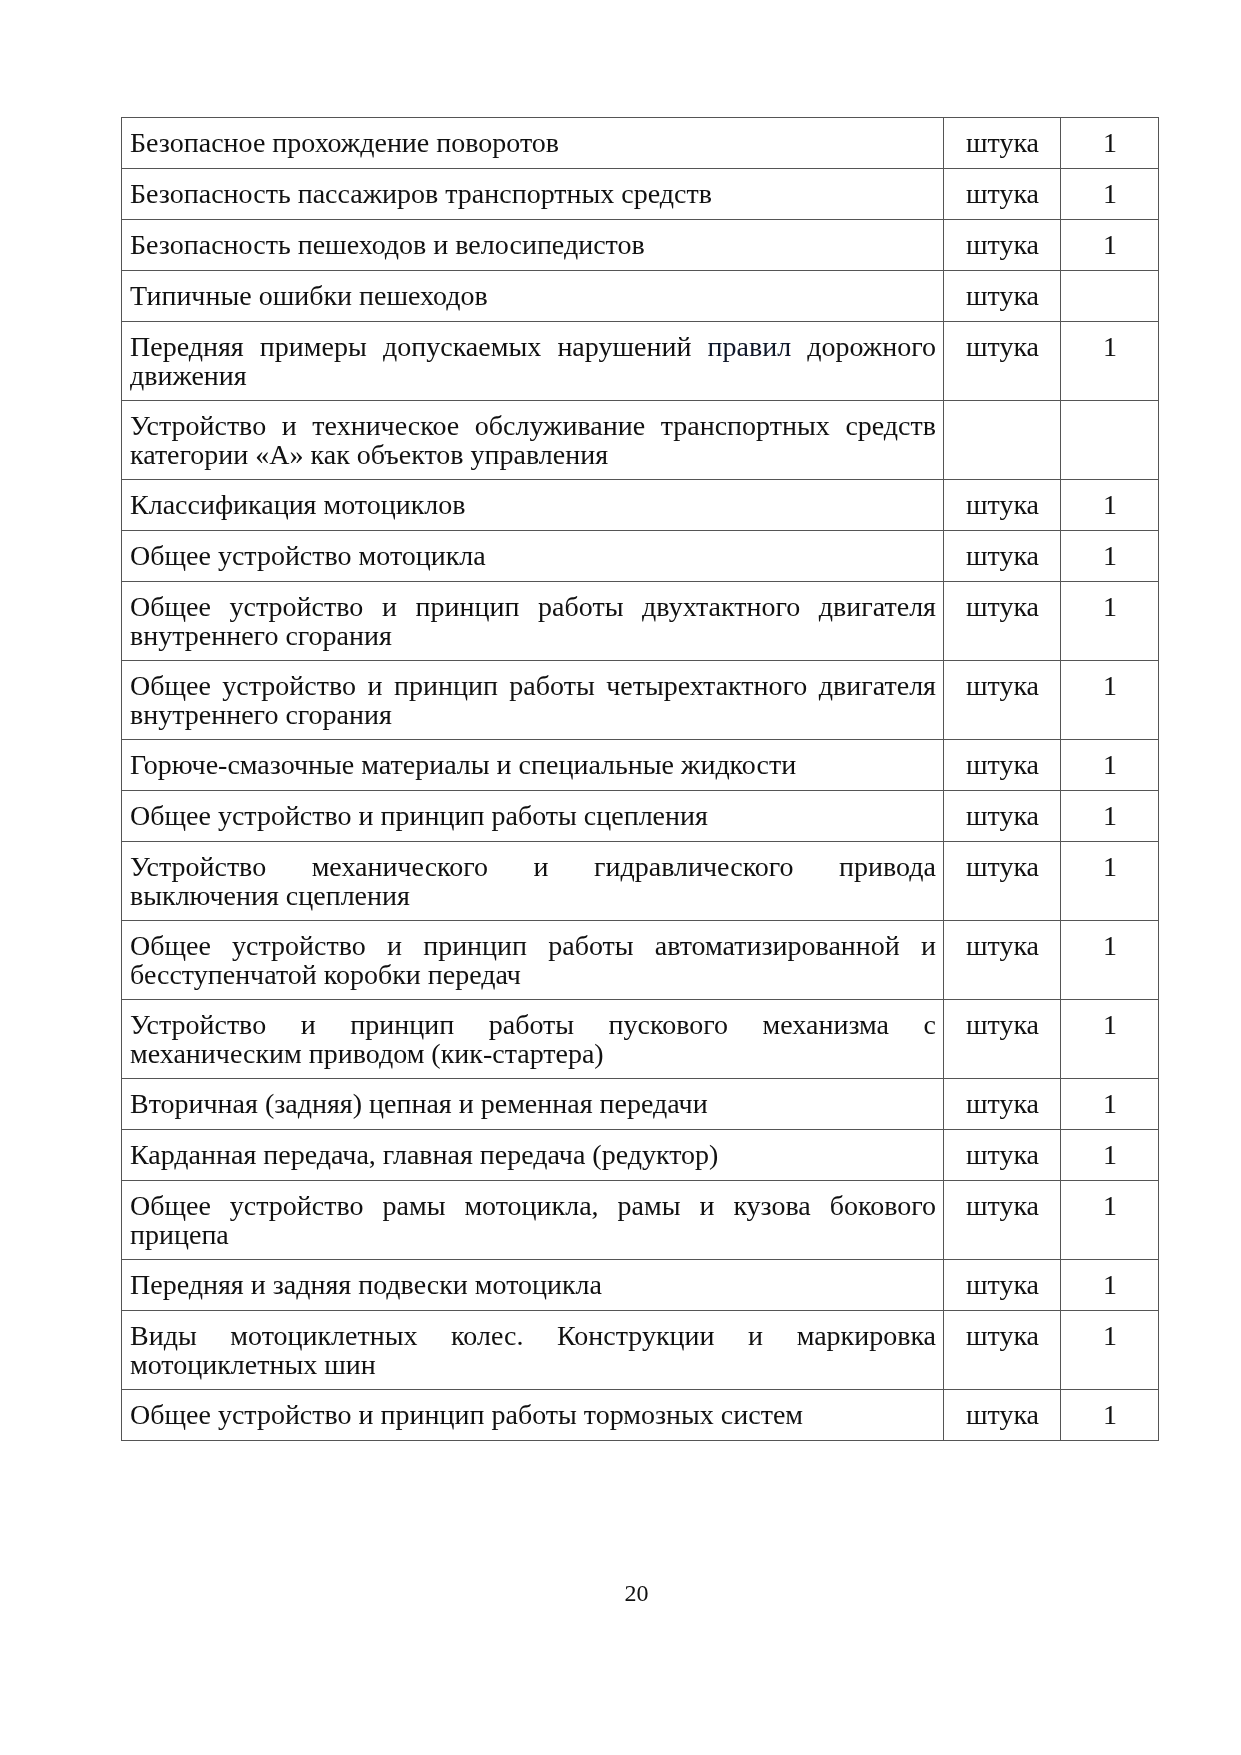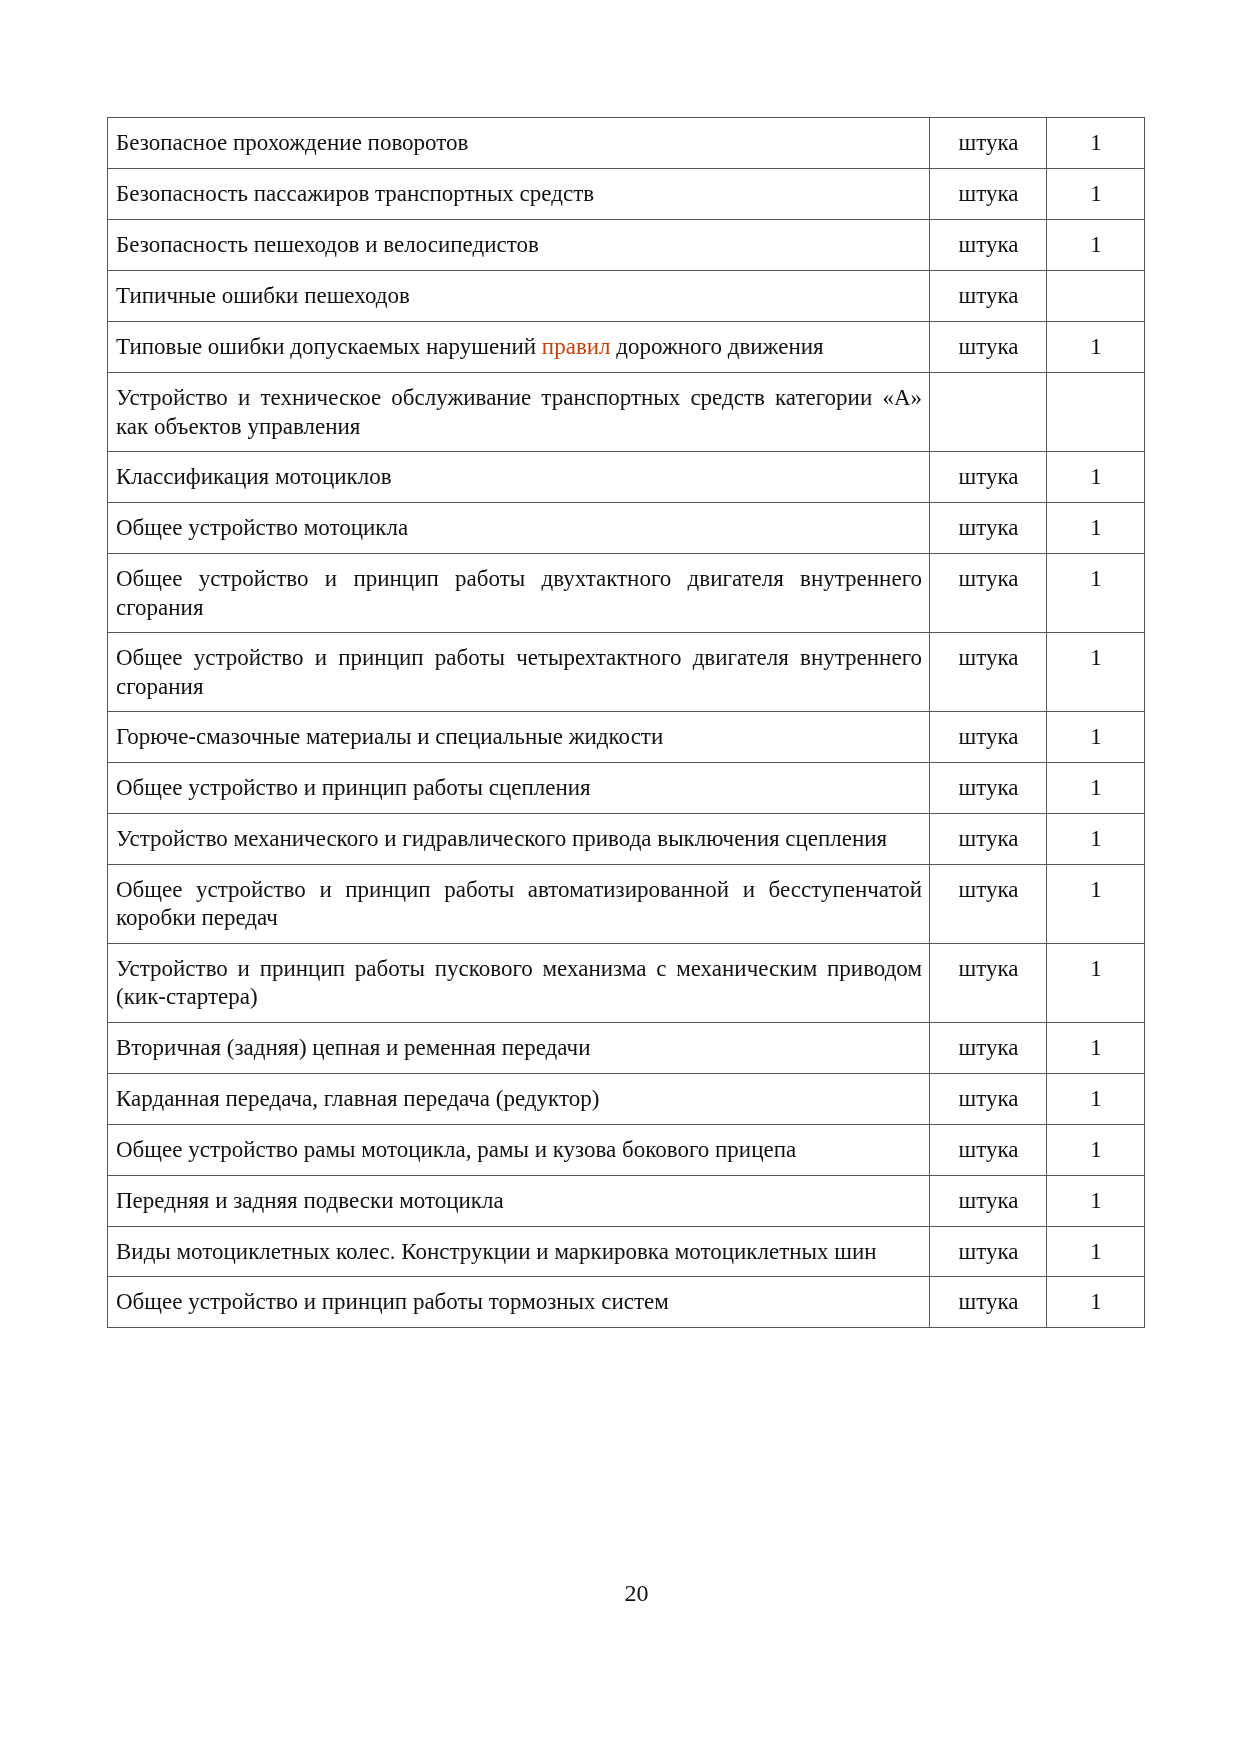--- a/index.html
+++ b/index.html
@@ -3,25 +3,25 @@
   <meta charset="utf-8">
   <style>
     html, body { margin: 0; padding: 0; background: #ffffff; }
     body {
       width: 1241px; height: 1755px; position: relative; overflow: hidden;
       font-family: "Liberation Serif", "DejaVu Serif", serif;
       color: #111111;
     }
     .page { position: absolute; left: 0; top: 0; width: 1241px; height: 1755px; }
     table.equip {
-      position: absolute; left: 107px; top: 117px;
+      position: absolute; left: 121px; top: 117px;
       width: 1037px;
       border-collapse: collapse;
       table-layout: fixed;
-      font-size: 23px;
+      font-size: 28px;
     }
     table.equip col.c-name { width: 822px; }
     table.equip col.c-unit { width: 117px; }
     table.equip col.c-qty { width: 98px; }
     table.equip td {
       border: 1.5px solid #555555;
       vertical-align: top;
       padding: 11px 7px 10px 8px;
       line-height: 28.5px;
     }
@@ -60,21 +60,21 @@
           <td class="name">Безопасность пешеходов и велосипедистов</td>
           <td class="unit">штука</td>
           <td class="qty">1</td>
         </tr>
         <tr class="single">
           <td class="name">Типичные ошибки пешеходов</td>
           <td class="unit">штука</td>
           <td class="qty"></td>
         </tr>
         <tr class="single">
-          <td class="name"><span>Типовые ошибки допускаемых нарушений </span><span class="link" style="color: #c2410c;">правил</span><span> дорожного движения</span></td>
+          <td class="name"><span>Передняя примеры допускаемых нарушений </span><span class="link" style="color: #0f172a;">правил</span><span> дорожного движения</span></td>
           <td class="unit">штука</td>
           <td class="qty">1</td>
         </tr>
         <tr class="double">
           <td class="name">Устройство и техническое обслуживание транспортных средств категории «А» как объектов управления</td>
           <td class="unit"></td>
           <td class="qty"></td>
         </tr>
         <tr class="single">
           <td class="name">Классификация мотоциклов</td>

